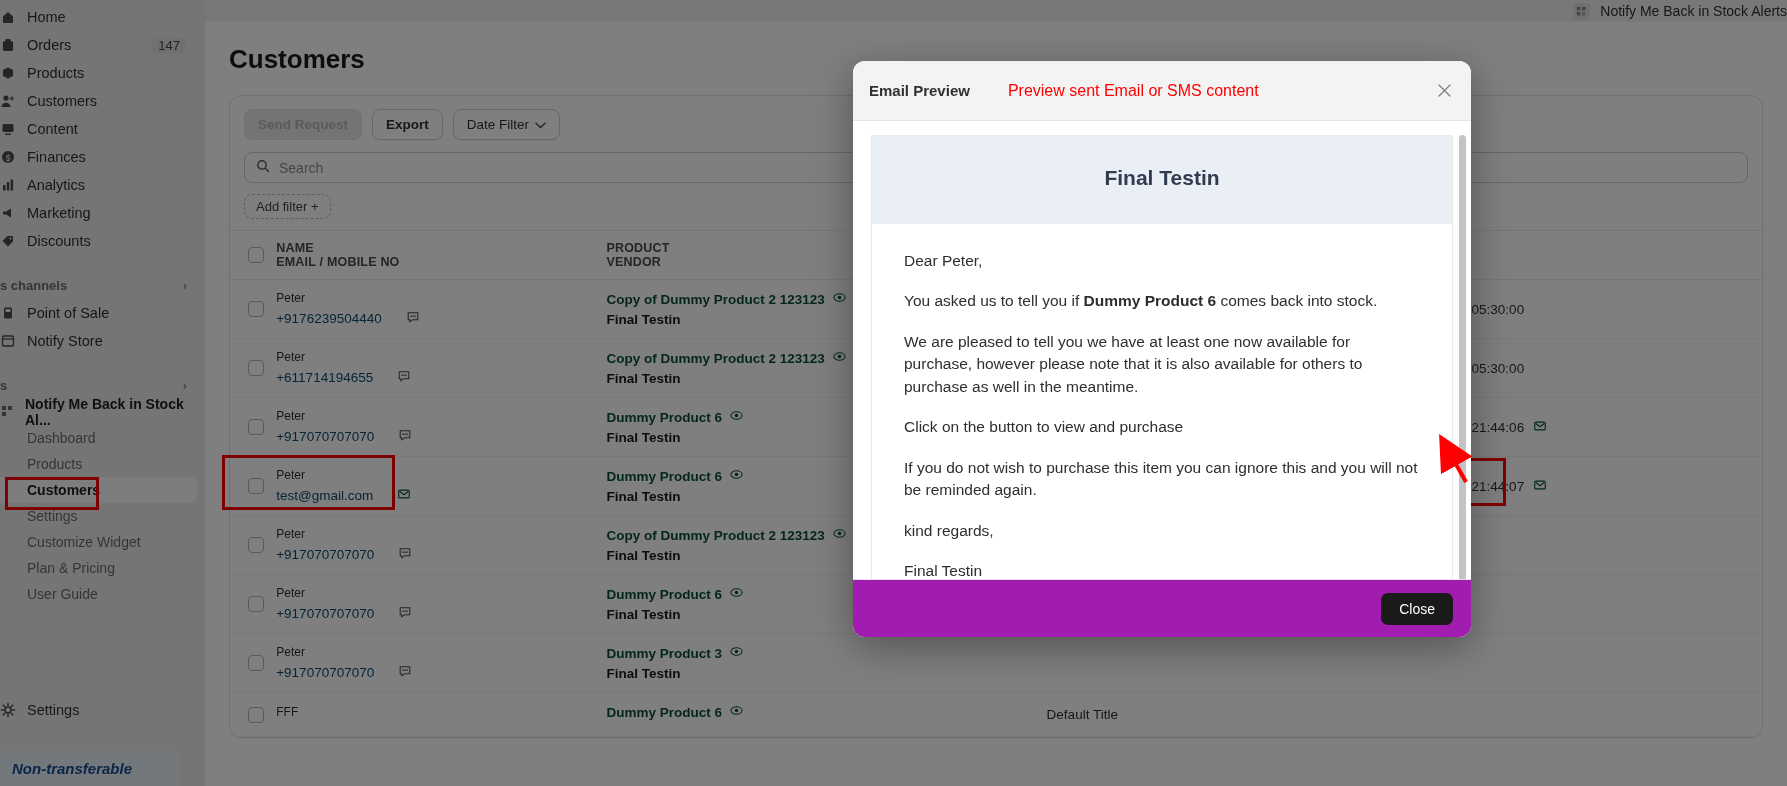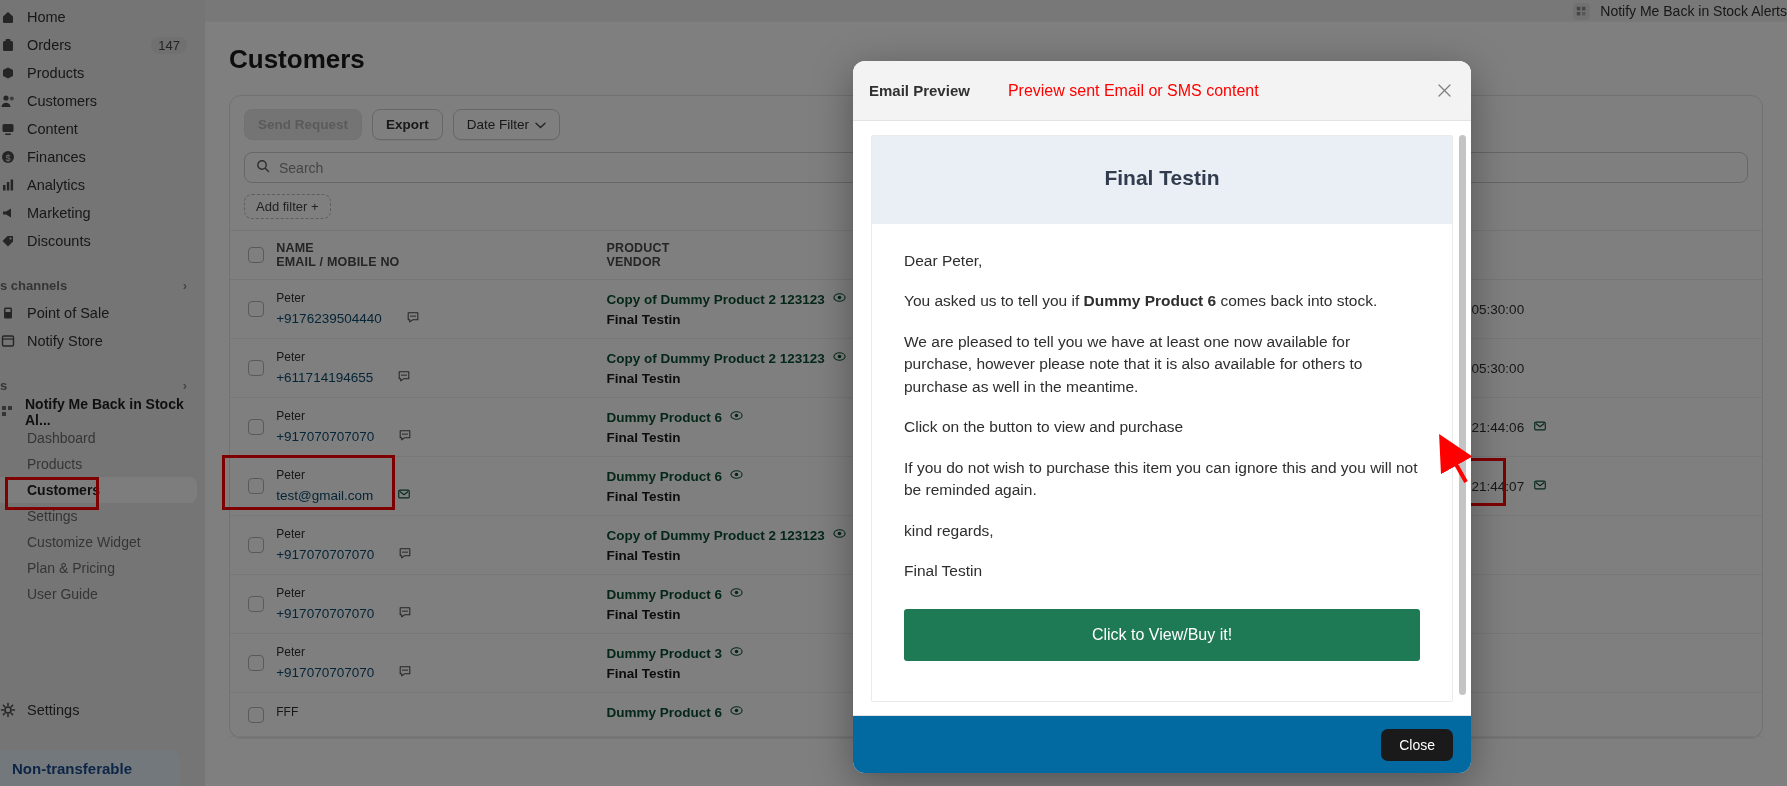--- a/index.html
+++ b/index.html
@@ -45,21 +45,21 @@
   .redbox-nav {
     position: absolute; left: 5px; top: 477px; width: 94px; height: 33px;
     border: 3px solid #ff0000; z-index: 6; pointer-events: none;
   }
   .sidebar-settings {
     position: absolute; left: 0; top: 696px; width: 205px;
   }
   .promo {
     position: absolute; left: 0; bottom: 0; width: 180px; height: 36px;
     background: #e6f0fb; border-top-right-radius: 10px;
-    display: flex; align-items: center; padding-left: 12px;
+    display: flex; align-items: center; padding-left: 12px; font-style: italic;
   }
   .promo span { font-size: 15px; font-weight: 600; color: #1a4b8c; }
 
   
   .topbar {
     position: absolute; left: 205px; top: 0; right: 0; height: 22px;
     background: #f1f1f1; display: flex; align-items: center; gap: 10px;
     padding-left: 13px;
     justify-content: flex-end;
   }
@@ -150,21 +150,21 @@
   }
 
   
   .scrim {
     position: absolute; left: 0; top: 0; width: 1787px; height: 786px;
     background: rgba(0,0,0,0.5); z-index: 20;
   }
 
   
   .modal {
-    position: absolute; left: 853px; top: 61px; width: 618px; height: 712px;
+    position: absolute; left: 853px; top: 61px; width: 618px; height: 576px;
     background: #fff; border-radius: 12px; z-index: 30;
     box-shadow: 0 10px 40px rgba(0,0,0,.35); overflow: hidden;
     display: flex; flex-direction: column;
   }
   .modal-head {
     height: 60px; background: #f3f3f3; border-bottom: 1px solid #e3e3e3;
     display: flex; align-items: center; padding: 0 16px; position: relative;
   }
   .modal-head .mtitle { font-size: 15px; font-weight: 700; color: #303030; }
   .modal-head .mnote {
@@ -193,21 +193,21 @@
     display: block; width: 100%; background: #1e7a55; color: #fff;
     text-align: center; padding: 17px 0; font-size: 16px;
     border: none; border-radius: 3px; cursor: pointer; font-family: inherit;
     margin-top: 26px;
   }
   .modal-scroll {
     position: absolute; right: 5px; top: 14px; width: 7px; height: 560px;
     background: #c4c4c4; border-radius: 4px; z-index: 3; cursor: pointer;
   }
   .modal-foot {
-    height: 58px; border-top: 1px solid #e3e3e3; background: #0369a1;
+    height: 58px; border-top: 1px solid #e3e3e3; background: #a21caf;
     display: flex; align-items: center; justify-content: flex-end;
     padding-right: 18px;
   }
   .close-btn {
     background: #1a1a1a; color: #fff; border: none; border-radius: 7px;
     font-size: 14px; padding: 8px 18px; cursor: pointer; font-family: inherit;
     font-weight: 500;
   }
   .arrow-layer {
     position: absolute; left: 0; top: 0; width: 1787px; height: 786px;

